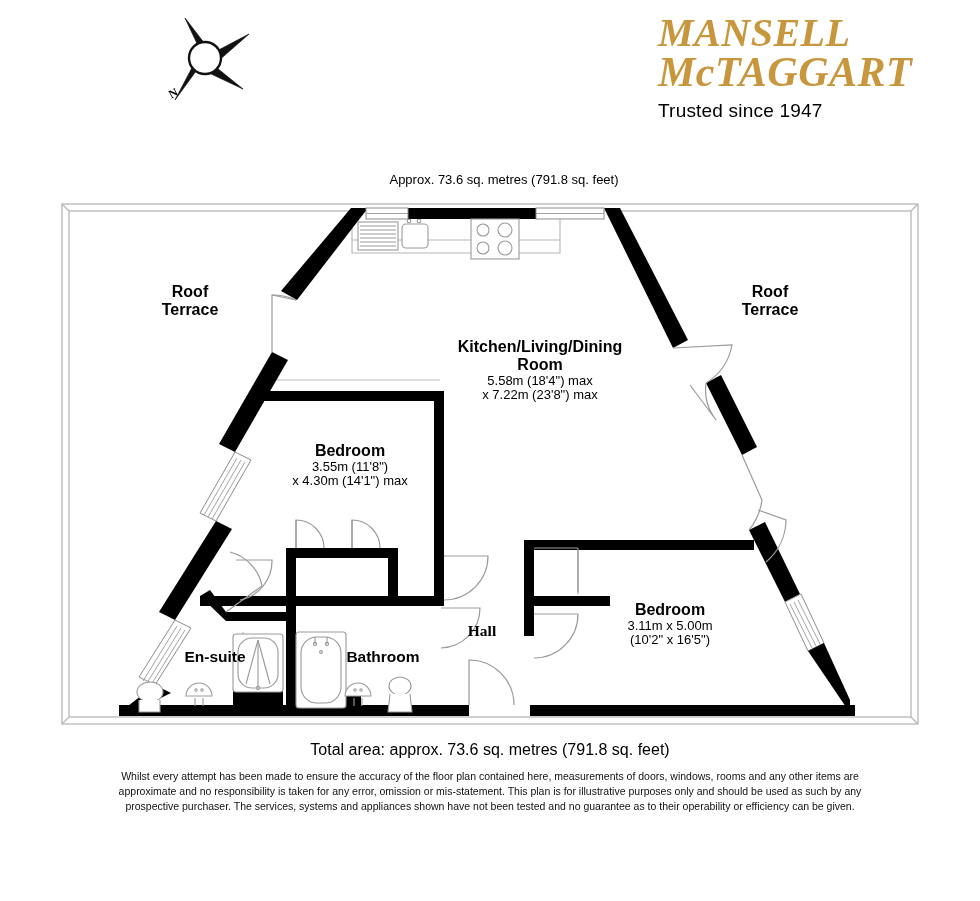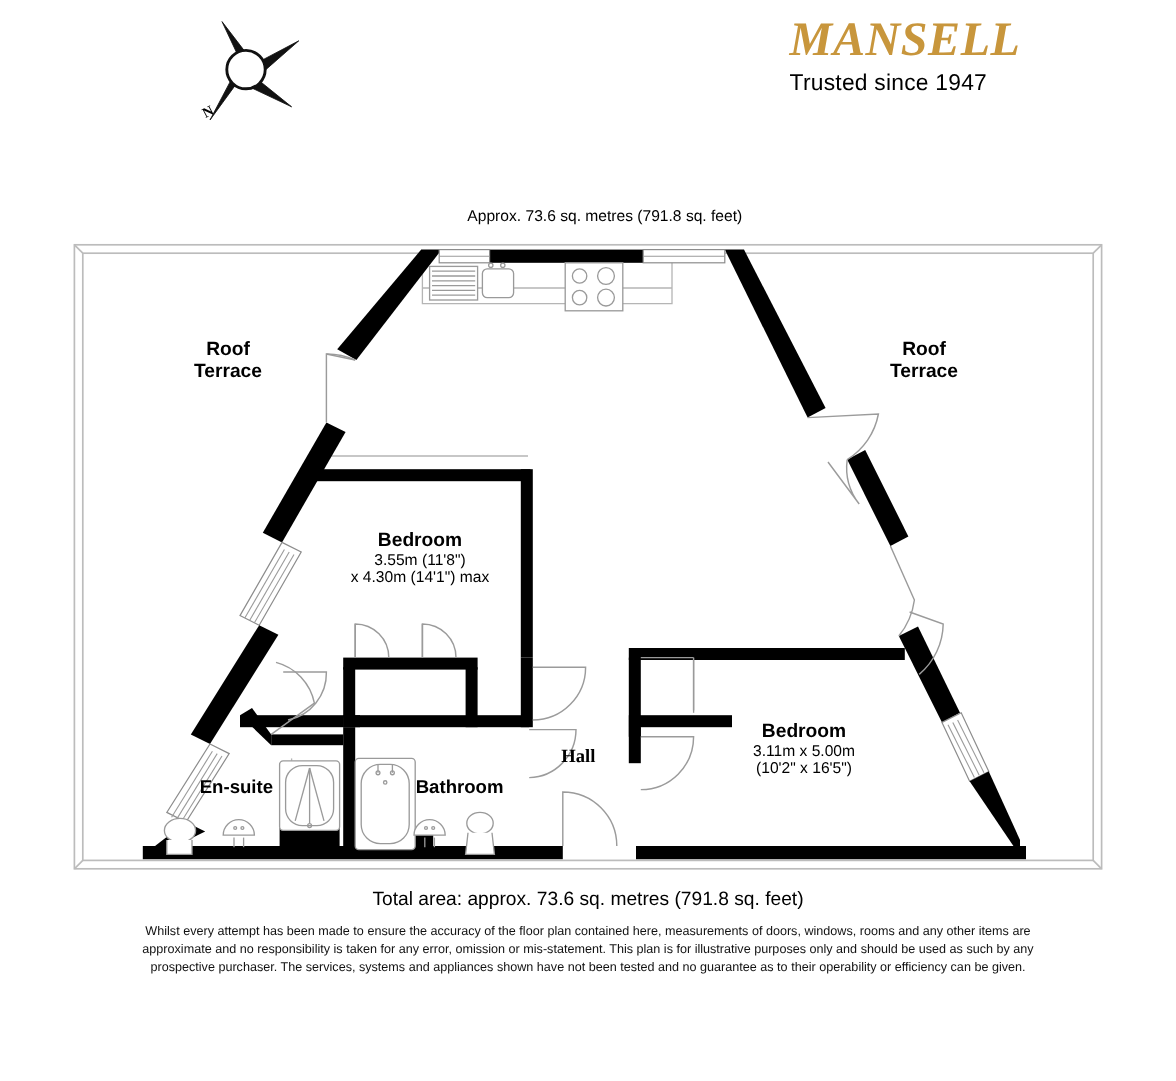--- a/index.html
+++ b/index.html
@@ -113,21 +113,21 @@
     display: block;
     white-space: pre-line;
   }
   .room-label.small .room-name { font-size: 15.5px; }
 
   #lbl-roof-left  { left: 120px; top: 283px; width: 140px; }
   #lbl-roof-right { left: 700px; top: 283px; width: 140px; }
   #lbl-kld        { left: 430px; top: 338px; width: 220px; }
   #lbl-bed1       { left: 240px; top: 442px; width: 220px; }
   #lbl-bed2       { left: 570px; top: 601px; width: 200px; }
-  #lbl-ensuite    { left: 132px; top: 648px; width: 130px; }
+  #lbl-ensuite    { left: 150px; top: 648px; width: 130px; }
   #lbl-bathroom   { left: 318px; top: 648px; width: 130px; }
   #lbl-hall       { left: 432px; top: 622px; width: 100px; font-family: Liberation Serif, serif; }
 
   
   #total-area {
     position: absolute;
     left: 0;
     right: 0;
     top: 741px;
     text-align: center;
@@ -158,20 +158,21 @@
         <path d="M57 52 L88 77 L52 60 Z"></path>
         <path d="M44 55 L20 88 L40 50 Z"></path>
       </g>
       <circle cx="50" cy="46" r="16" fill="#ffffff" stroke="#111111" stroke-width="2.4"></circle>
     </svg>
     <span class="n-label">N</span>
   </div>
 
   <div id="logo-block">
     <div class="logo-line1">MANSELL</div>
+    <div class="logo-line2">McTAGGART</div>
     <div class="logo-tag">Trusted since 1947</div>
   </div>
 
   <div id="floor-sub">Approx. 73.6 sq. metres (791.8 sq. feet)</div>
 
   <svg id="plan" viewBox="0 0 980 901">
 
     <g fill="none" stroke="#bcbcbc" stroke-width="1.4">
       <rect x="62" y="204" width="856" height="520"></rect>
       <rect x="69" y="211" width="842" height="506"></rect>
@@ -391,20 +392,26 @@
   <div class="room-label" id="lbl-roof-left">
     <span class="room-name">Roof
 Terrace</span>
   </div>
 
   <div class="room-label" id="lbl-roof-right">
     <span class="room-name">Roof
 Terrace</span>
   </div>
 
+  <div class="room-label" id="lbl-kld">
+    <span class="room-name">Kitchen/Living/Dining
+Room</span>
+    <span class="room-dim">5.58m (18'4") max
+x 7.22m (23'8") max</span>
+  </div>
 
   <div class="room-label" id="lbl-bed1">
     <span class="room-name">Bedroom</span>
     <span class="room-dim">3.55m (11'8")
 x 4.30m (14'1") max</span>
   </div>
 
   <div class="room-label" id="lbl-bed2">
     <span class="room-name">Bedroom</span>
     <span class="room-dim">3.11m x 5.00m

